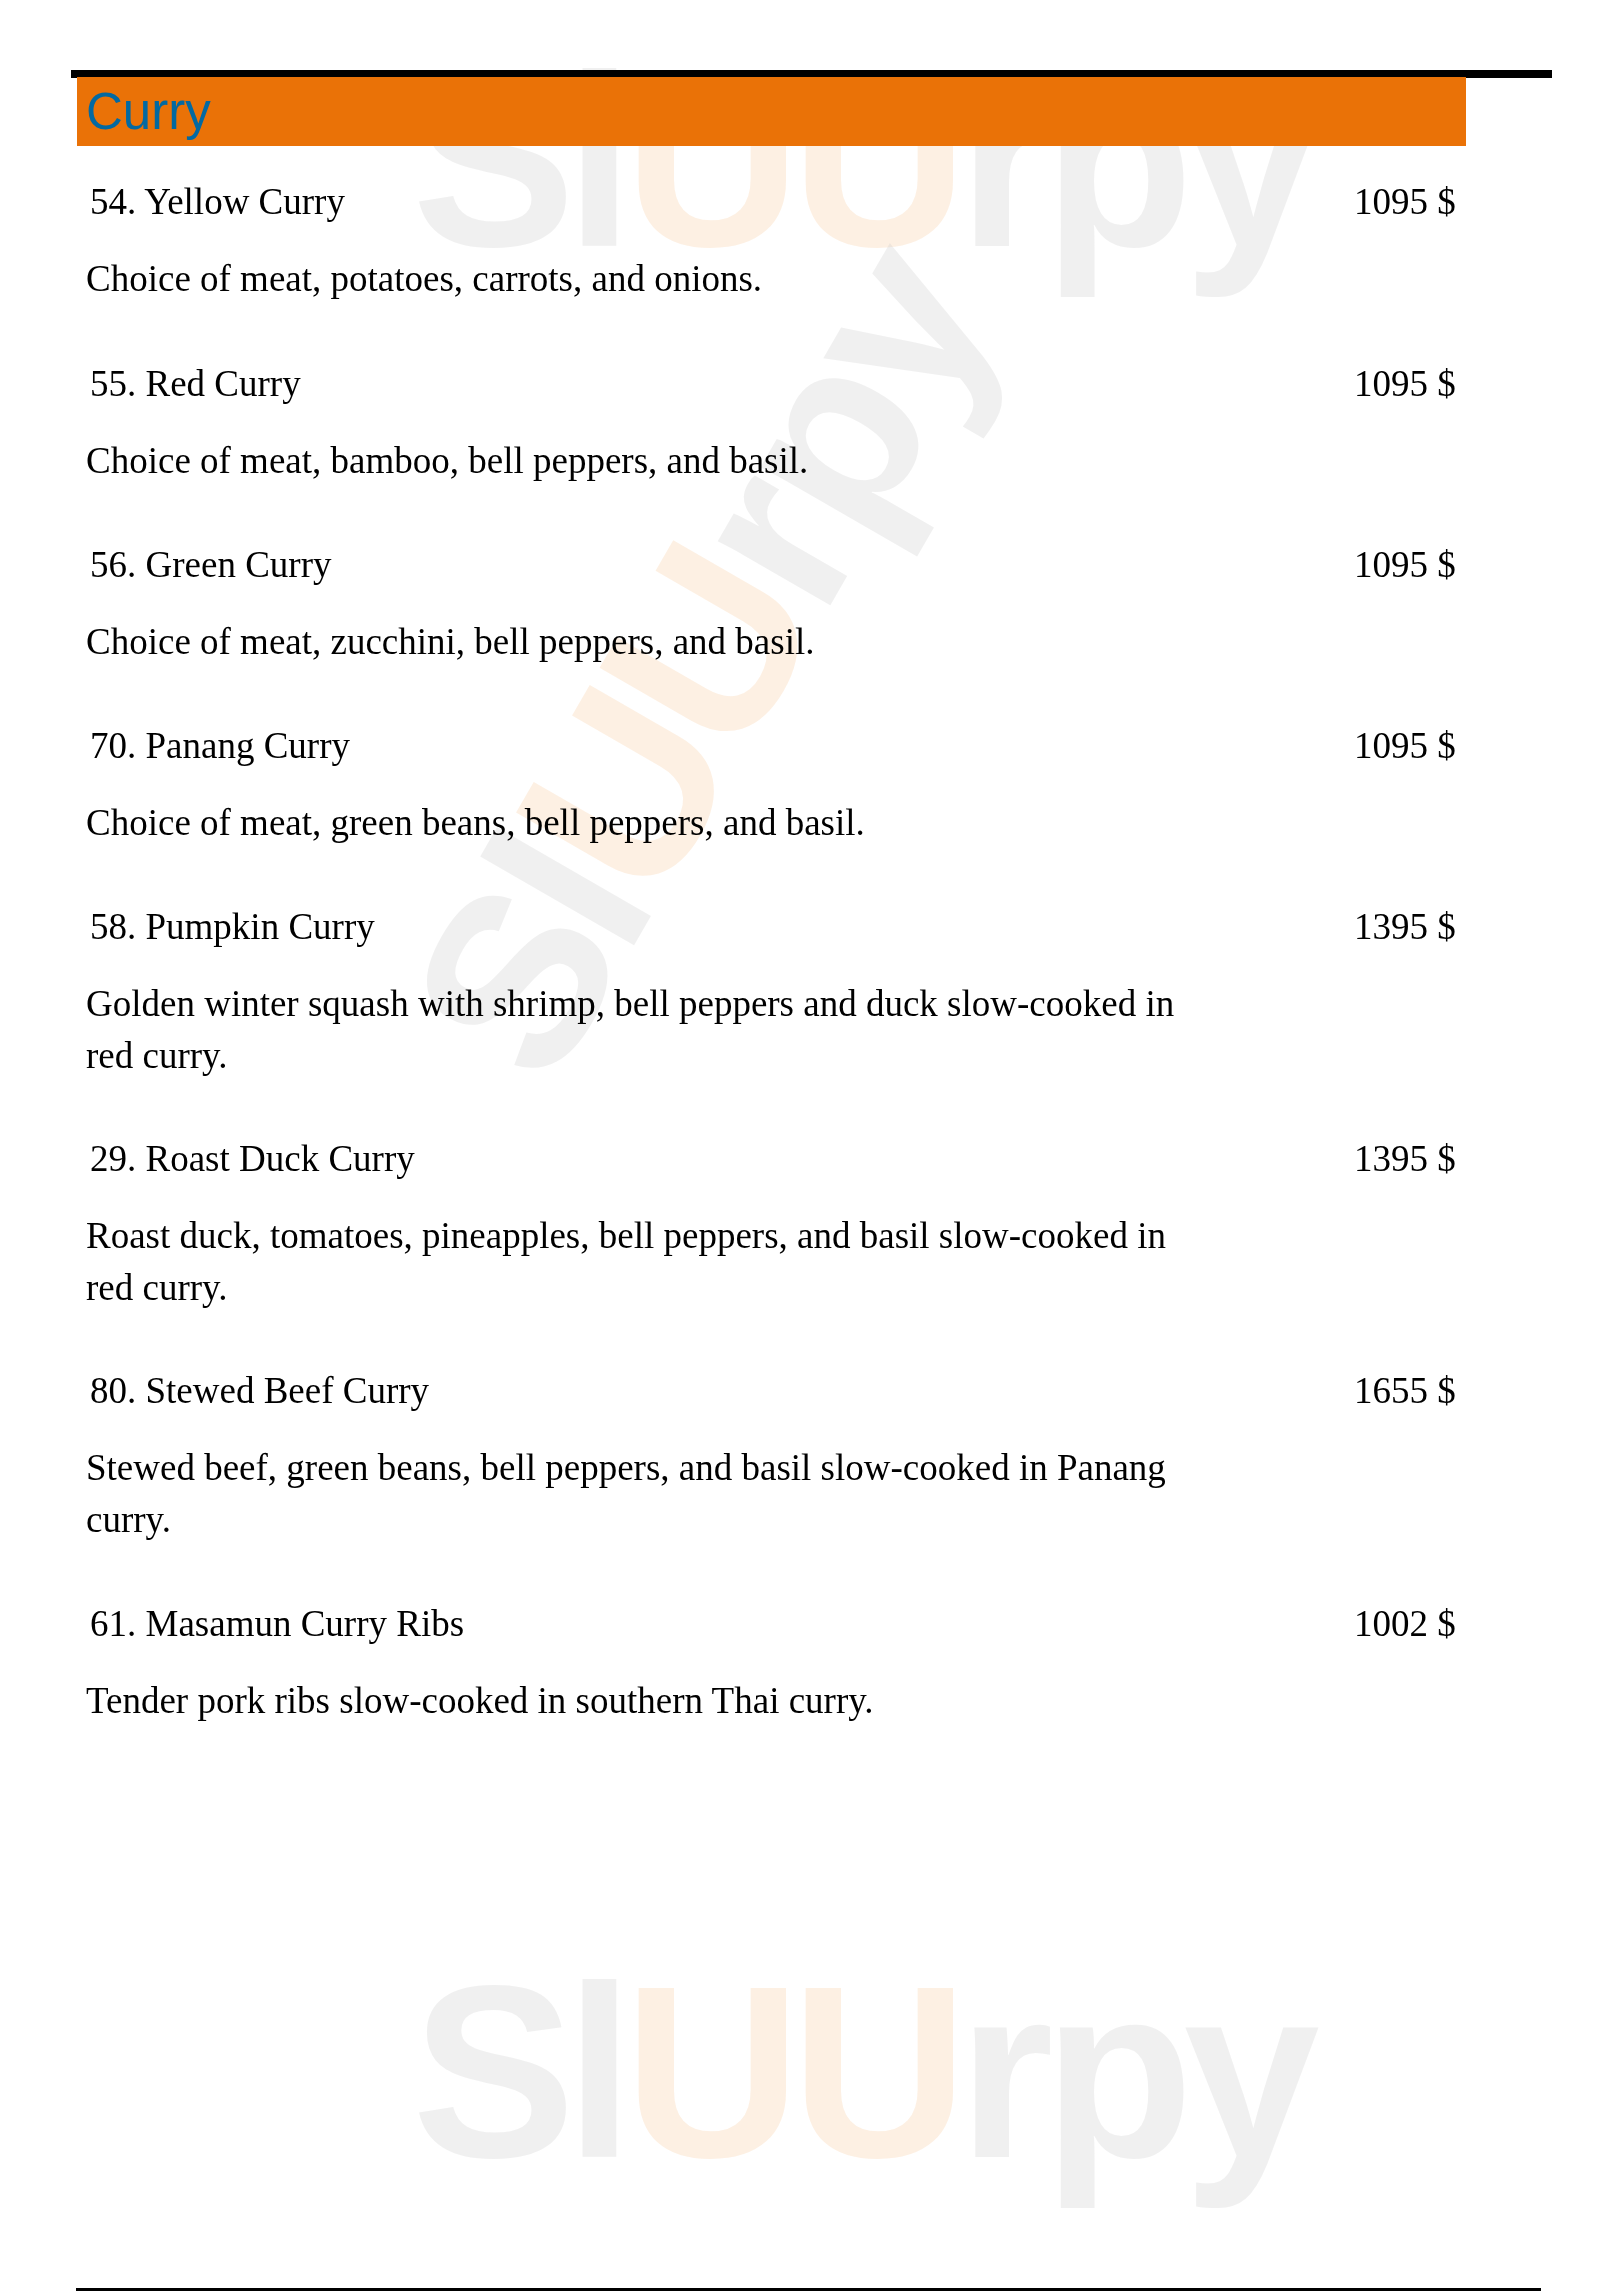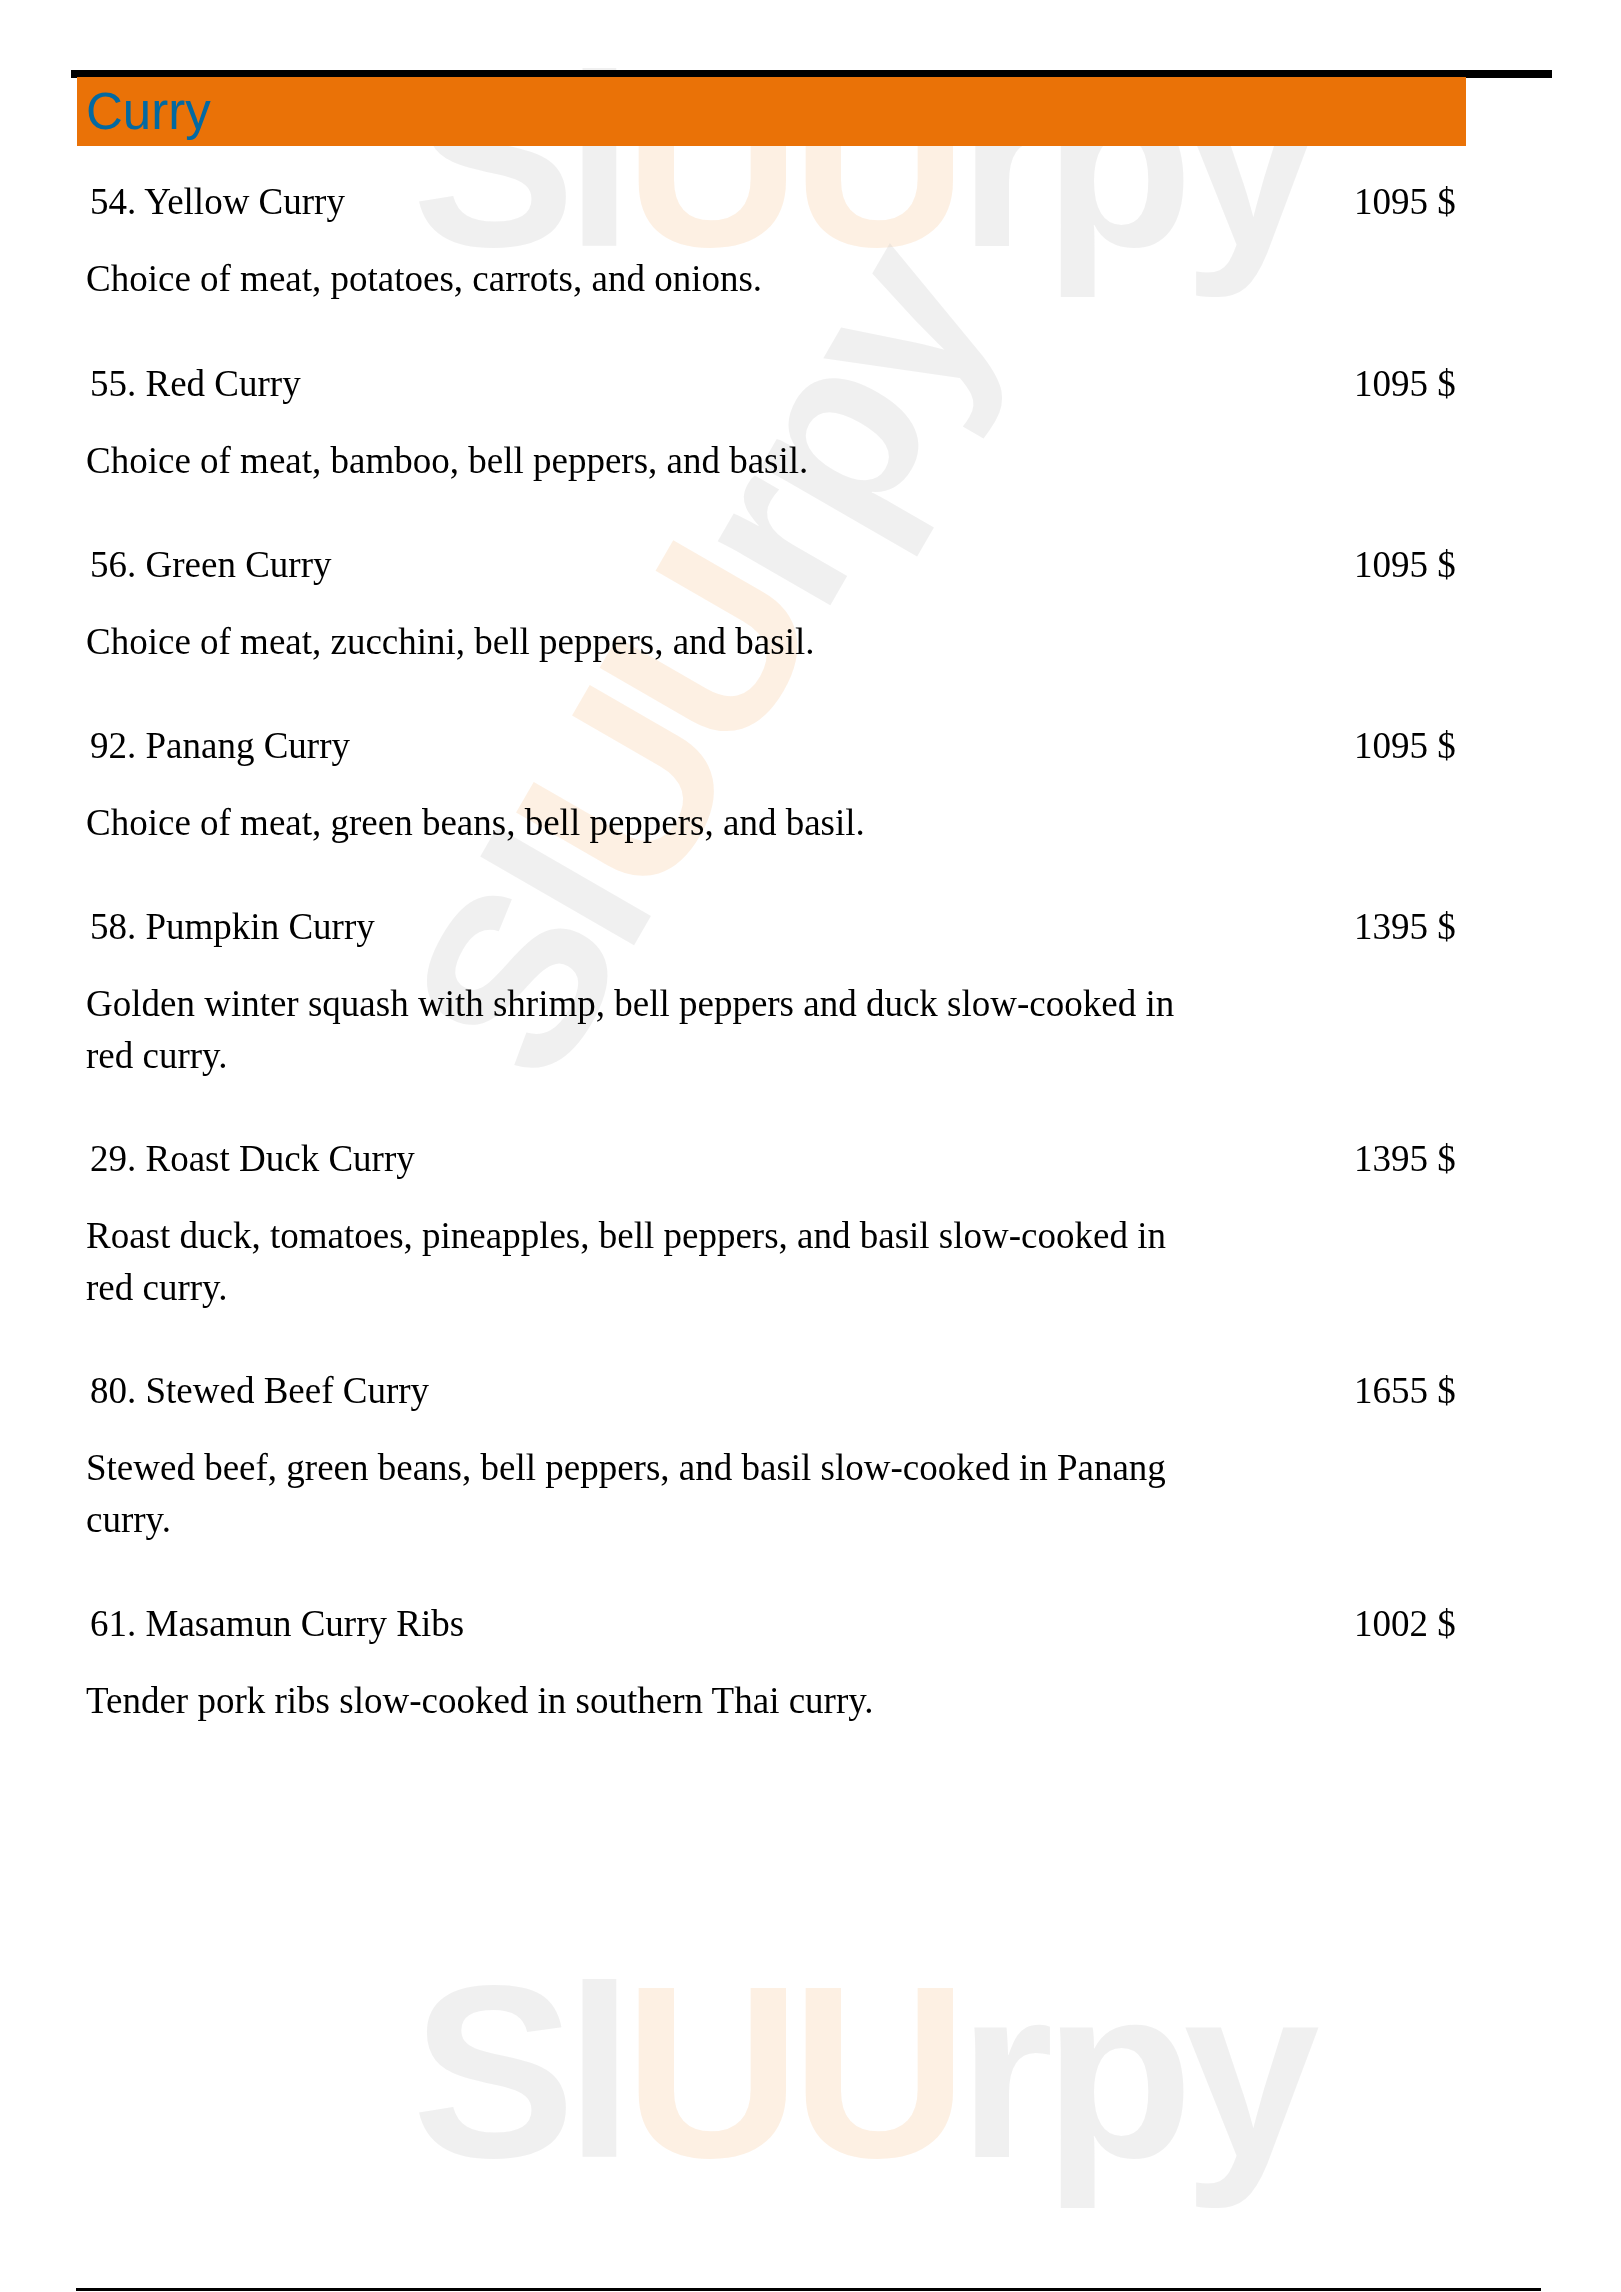--- a/index.html
+++ b/index.html
@@ -45,21 +45,21 @@
   <div class="item-desc">Choice of meat, bamboo, bell peppers, and basil.</div>
 </div>
 
 <div class="item" style="top:539px;">
   <div class="item-name">56. Green Curry</div>
   <div class="item-price">1095 $</div>
   <div class="item-desc">Choice of meat, zucchini, bell peppers, and basil.</div>
 </div>
 
 <div class="item" style="top:720px;">
-  <div class="item-name">92. Panang Curry</div>
+  <div class="item-name">70. Panang Curry</div>
   <div class="item-price">1095 $</div>
   <div class="item-desc">Choice of meat, green beans, bell peppers, and basil.</div>
 </div>
 
 <div class="item" style="top:901px;">
   <div class="item-name">58. Pumpkin Curry</div>
   <div class="item-price">1395 $</div>
   <div class="item-desc">Golden winter squash with shrimp, bell peppers and duck slow-cooked in red curry.</div>
 </div>
 

